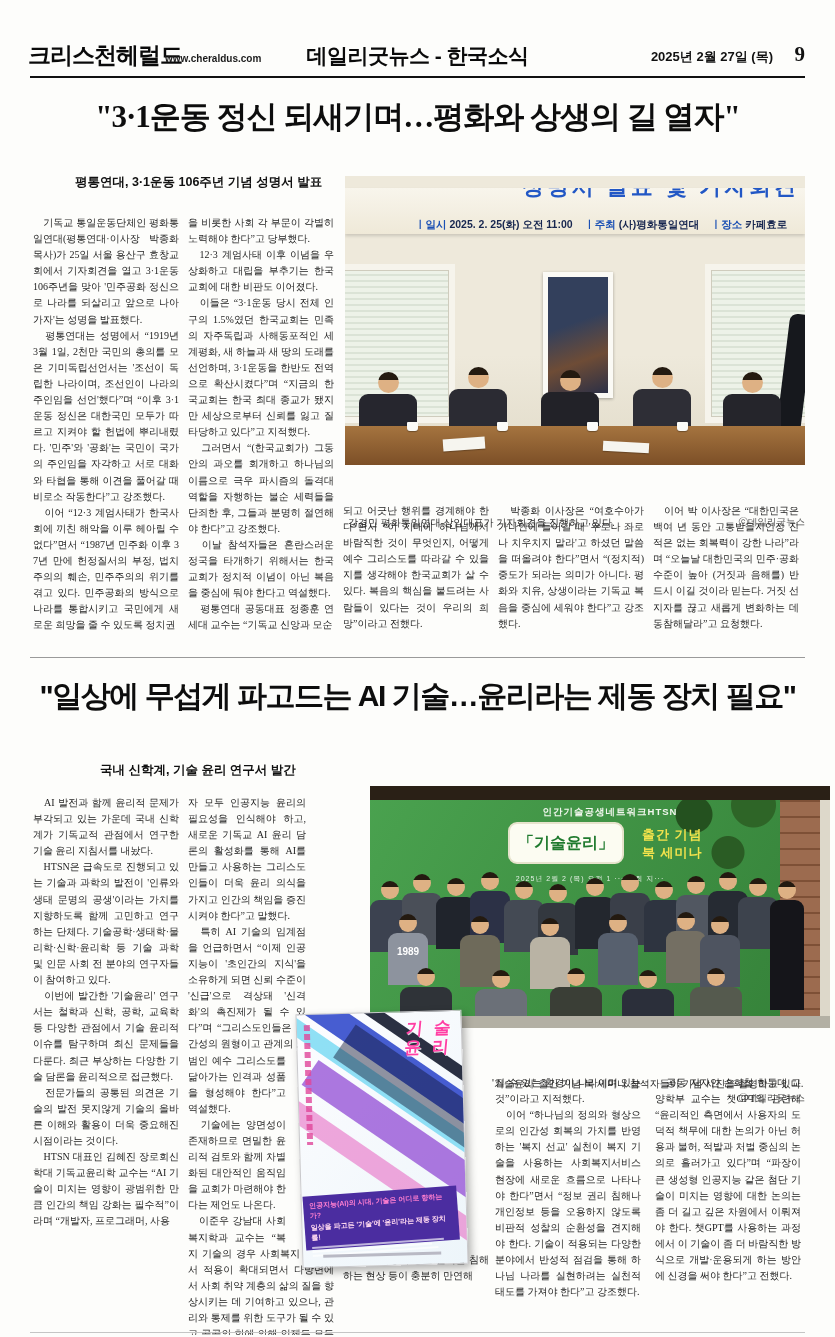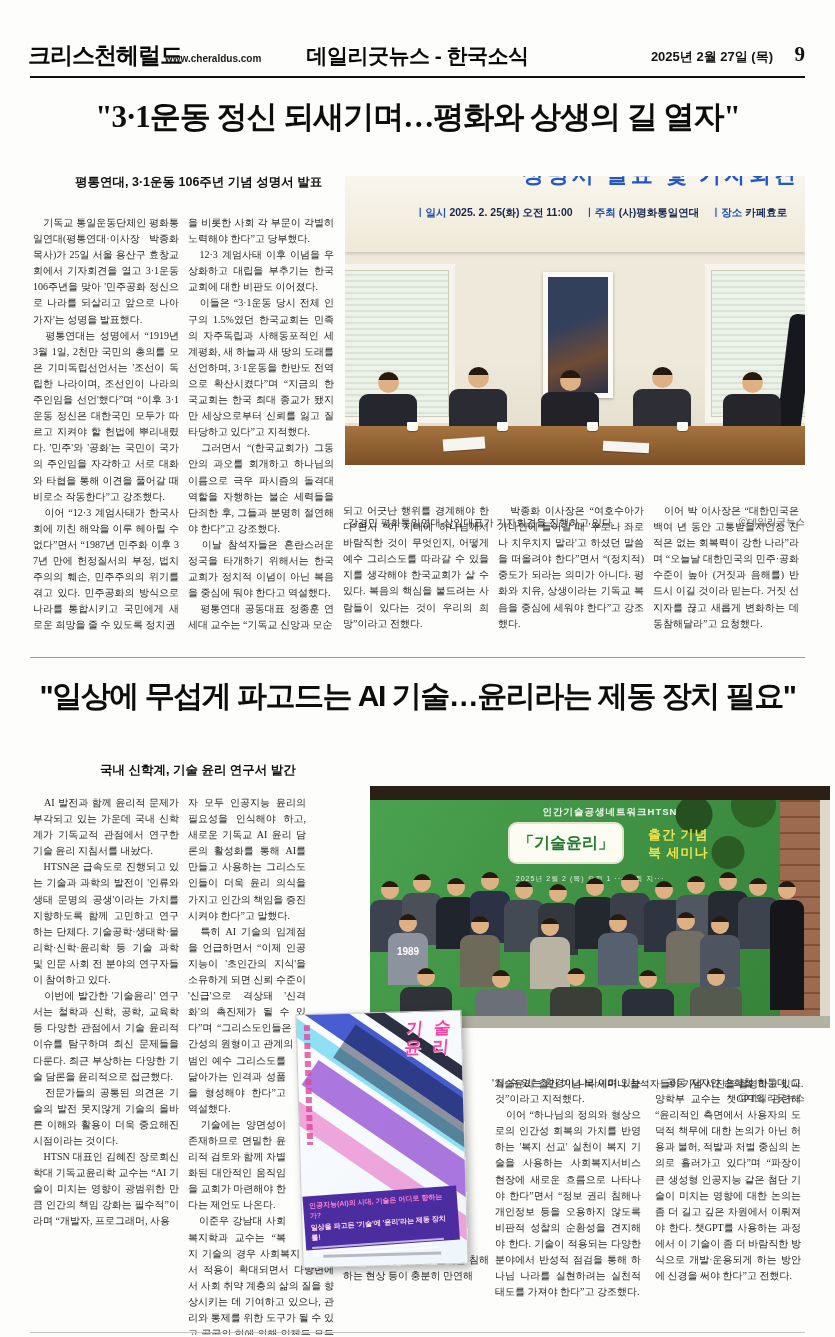--- a/index.html
+++ b/index.html
@@ -23,21 +23,21 @@
   
   .col{position:absolute;width:146px;font-size:10px;line-height:16.1px;color:#222;overflow:hidden;}
   .col p{margin:0;text-align:justify;word-break:break-all;}
   .snippet p{margin:0;text-align:justify;word-break:break-all;}
   .caption{position:absolute;font-family:"Liberation Sans",sans-serif;font-size:10px;color:#222;margin-top:45px;}
   .credit{font-family:"Liberation Sans",sans-serif;font-size:9.5px;color:#555;}
   .wrap-spacer{float:right;clear:right;}
   
   .photo1{left:345px;top:176px;width:460px;height:289px;overflow:hidden;background:linear-gradient(#efead e0 0%,#efeadd 65%,#e3ddcc 100%);}
   .p1-wall{left:0;top:0;right:0;bottom:0;background:linear-gradient(#eee9db 0 62%,#e1dbc9 100%);}
-  .p1-banner{left:0;top:0;width:460px;height:76px;background:linear-gradient(#f8f5ec,#efe9d8);box-shadow:0 2px 3px rgba(0,0,0,.15);}
+  .p1-banner{left:0;top:12px;width:460px;height:46px;background:linear-gradient(#f8f5ec,#efe9d8);box-shadow:0 2px 3px rgba(0,0,0,.15);}
   .p1-banner-top{position:absolute;top:0;right:6px;width:300px;height:13px;overflow:hidden;}
   .p1-banner-top span{display:block;margin-top:-16px;text-align:right;font-family:"Liberation Sans",sans-serif;font-weight:900;font-size:22px;letter-spacing:3px;color:#2257c5;}
   .p1-banner-info{position:absolute;left:70px;right:4px;top:30px;font-family:"Liberation Sans",sans-serif;font-weight:700;font-size:10.5px;color:#17264f;white-space:nowrap;}
   .p1-banner-info b{color:#1b50b4;}
   .p1-window{position:absolute;top:88px;height:147px;background:repeating-linear-gradient(180deg,#edf2e8 0 4px,#dbe3d6 4px 6px);border:6px solid #f6f4ec;box-shadow:inset 0 0 0 1px #cfccbd;}
   .p1-art{left:198px;top:96px;width:60px;height:116px;border:5px solid #fbfaf5;background:linear-gradient(160deg,#33405c 0 40%,#6e4c36 70%,#2c3046);box-shadow:0 1px 3px rgba(0,0,0,.3);}
   .p1-table{left:0;top:250px;width:460px;height:39px;background:linear-gradient(#a5743f,#7c4f27);}
   .cup{position:absolute;width:11px;height:9px;background:#fbfbf8;border-radius:1px 1px 3px 3px;box-shadow:0 1px 1px rgba(0,0,0,.3);}
   .paper{position:absolute;background:#f6f5ef;box-shadow:0 1px 1px rgba(0,0,0,.25);}
   .p1-case{left:438px;top:138px;width:24px;height:122px;background:#16181d;transform:rotate(7deg);border-radius:8px;}
@@ -55,21 +55,21 @@
   .p2-beam{left:0;top:0;width:460px;height:14px;background:#2a2016;}
   .p2-leaves{right:0;top:0;width:170px;height:95px;background:
      radial-gradient(circle at 20% 30%,#24511f 0 18px,transparent 19px),
      radial-gradient(circle at 55% 20%,#2e6527 0 22px,transparent 23px),
      radial-gradient(circle at 85% 45%,#1f4a1c 0 20px,transparent 21px),
      radial-gradient(circle at 40% 70%,#2a5c24 0 16px,transparent 17px);}
   .p2-brick{right:10px;top:0;width:40px;height:242px;background:repeating-linear-gradient(180deg,#9c6b4f 0 14px,#7e5036 14px 16px);}
   .p2-strip{right:0;top:0;width:10px;height:242px;background:#ddd8ca;}
   .p2-org{left:120px;top:20px;width:240px;text-align:center;font-family:"Liberation Sans",sans-serif;font-weight:700;font-size:9.5px;letter-spacing:1px;color:#f2f7ee;}
   .p2-titlebox{left:138px;top:36px;width:112px;height:38px;border-radius:9px;background:#fcfcf2;border:2px solid #e6e3cc;display:flex;align-items:center;justify-content:center;font-family:"Liberation Sans",sans-serif;font-weight:900;font-size:16px;color:#1f7a2e;}
-  .p2-sub{position:absolute;left:278px;font-family:"Liberation Sans",sans-serif;font-weight:900;font-size:13px;color:#f2e24c;letter-spacing:1px;}
+  .p2-sub{position:absolute;left:272px;font-family:"Liberation Sans",sans-serif;font-weight:900;font-size:13px;color:#f2e24c;letter-spacing:1px;}
   .p2-detail{left:60px;top:88px;width:320px;text-align:center;font-family:"Liberation Sans",sans-serif;font-size:7px;color:rgba(255,255,255,.85);letter-spacing:1px;}
   .p2-floor{left:0;bottom:0;width:460px;height:12px;background:#b3b0a4;}
   
   .book{left:299px;top:1012px;width:164px;height:252px;background:linear-gradient(135deg,#fdfdff,#edf5fa);border:1px solid #c9c9cc;box-shadow:3px 4px 9px rgba(0,0,0,.3);transform:rotate(-1.6deg);overflow:hidden;z-index:5;}
   .bk-strip{position:absolute;transform:rotate(36deg);}
   .bk-title{position:absolute;top:7px;right:8px;text-align:right;font-family:"Liberation Sans",sans-serif;font-weight:900;font-size:17px;line-height:19px;letter-spacing:3px;color:#ff3fa4;transform:skewX(-7deg);text-shadow:1px 1px 0 rgba(255,255,255,.8);}
   .bk-side{position:absolute;left:7px;top:10px;width:6px;height:120px;background:repeating-linear-gradient(180deg,#e0469a 0 6px,transparent 6px 9px);opacity:.8;}
   .bk-band{position:absolute;left:2px;top:178px;width:154px;height:54px;background:#4b2da0;transform:rotate(-2.5deg);padding:5px 6px;box-sizing:border-box;}
   .bk-band .l1{font-family:"Liberation Sans",sans-serif;font-weight:900;font-size:7px;color:#ff7fd0;margin:0 0 2px;}
   .bk-band .l2{font-family:"Liberation Sans",sans-serif;font-weight:900;font-size:7px;color:#ffd9f0;margin:0 0 4px;}

